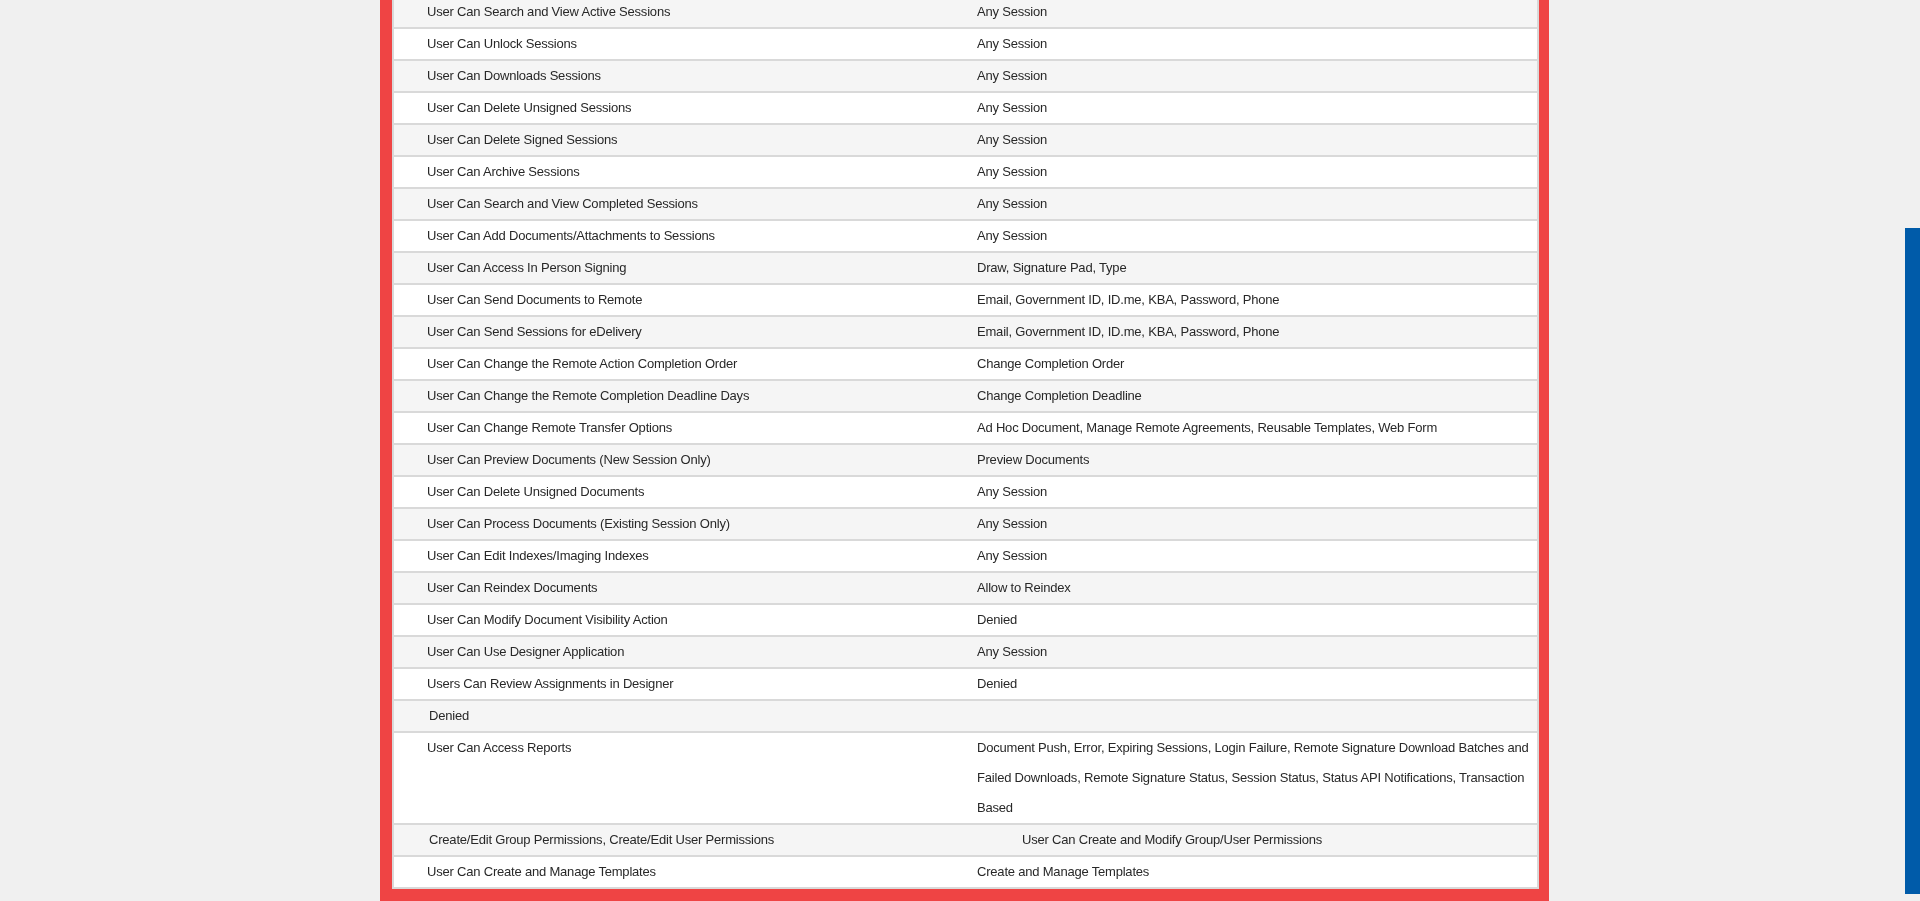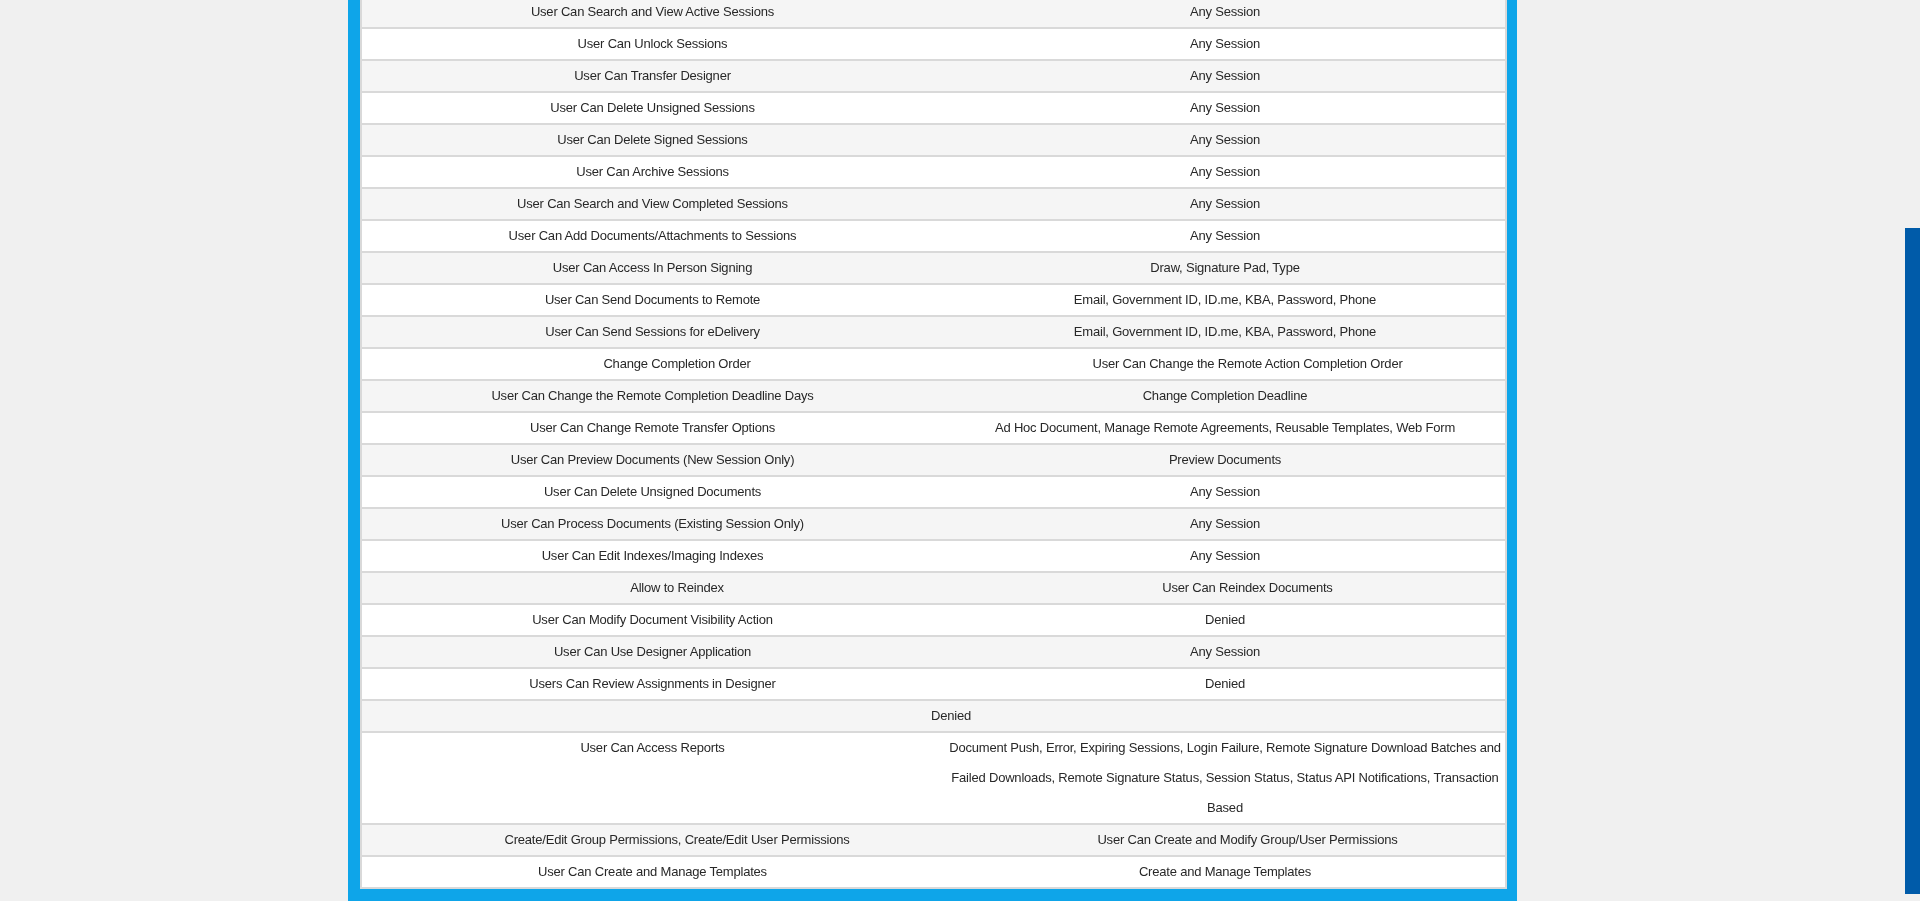--- a/index.html
+++ b/index.html
@@ -9,26 +9,25 @@
   body {
     width: 1920px;
     height: 901px;
     background: #f0f0f0;
     font-family: "Liberation Sans", sans-serif;
     overflow: hidden;
     position: relative;
   }
   .content-panel {
     position: absolute;
-    left: 348px;
+    left: 380px;
     top: 0;
     width: 1169px;
     height: 901px;
-    background: #0ea5e9;
-    text-align: center;
+    background: #ef4444;
   }
   .permissions-table {
     position: absolute;
     left: 12px;
     top: -3px;
     width: 1147px;
     box-sizing: border-box;
     border-left: 2px solid #d9d9d9;
     border-right: 2px solid #d9d9d9;
   }
@@ -74,21 +73,21 @@
     <div class="cell name">User Can Search and View Active Sessions</div>
     <div class="cell value">Any Session</div>
   </div>
 
   <div class="row">
     <div class="cell name">User Can Unlock Sessions</div>
     <div class="cell value">Any Session</div>
   </div>
 
   <div class="row alt">
-    <div class="cell name">User Can Transfer Designer</div>
+    <div class="cell name">User Can Downloads Sessions</div>
     <div class="cell value">Any Session</div>
   </div>
 
   <div class="row">
     <div class="cell name">User Can Delete Unsigned Sessions</div>
     <div class="cell value">Any Session</div>
   </div>
 
   <div class="row alt">
     <div class="cell name">User Can Delete Signed Sessions</div>
@@ -119,22 +118,22 @@
     <div class="cell name">User Can Send Documents to Remote</div>
     <div class="cell value">Email, Government ID, ID.me, KBA, Password, Phone</div>
   </div>
 
   <div class="row alt">
     <div class="cell name">User Can Send Sessions for eDelivery</div>
     <div class="cell value">Email, Government ID, ID.me, KBA, Password, Phone</div>
   </div>
 
   <div class="row">
+    <div class="cell name">User Can Change the Remote Action Completion Order</div>
     <div class="cell value">Change Completion Order</div>
-    <div class="cell name">User Can Change the Remote Action Completion Order</div>
   </div>
 
   <div class="row alt">
     <div class="cell name">User Can Change the Remote Completion Deadline Days</div>
     <div class="cell value">Change Completion Deadline</div>
   </div>
 
   <div class="row">
     <div class="cell name">User Can Change Remote Transfer Options</div>
     <div class="cell value">Ad Hoc Document, Manage Remote Agreements, Reusable Templates, Web Form</div>
@@ -154,22 +153,22 @@
     <div class="cell name">User Can Process Documents (Existing Session Only)</div>
     <div class="cell value">Any Session</div>
   </div>
 
   <div class="row">
     <div class="cell name">User Can Edit Indexes/Imaging Indexes</div>
     <div class="cell value">Any Session</div>
   </div>
 
   <div class="row alt">
+    <div class="cell name">User Can Reindex Documents</div>
     <div class="cell value">Allow to Reindex</div>
-    <div class="cell name">User Can Reindex Documents</div>
   </div>
 
   <div class="row">
     <div class="cell name">User Can Modify Document Visibility Action</div>
     <div class="cell value">Denied</div>
   </div>
 
   <div class="row alt">
     <div class="cell name">User Can Use Designer Application</div>
     <div class="cell value">Any Session</div>

